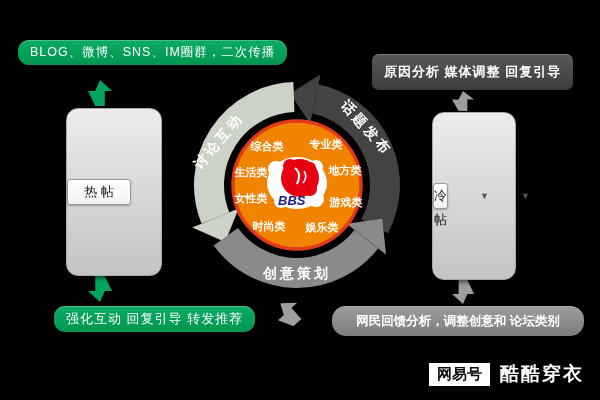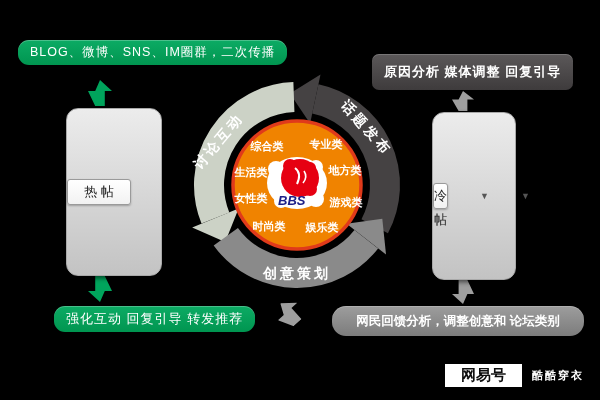--- a/index.html
+++ b/index.html
@@ -52,22 +52,22 @@
   .block-arrow{
     position:absolute;
     clip-path:polygon(50% 0%,100% 42%,70% 42%,70% 100%,30% 100%,0% 42%,30% 42%);
   }
   .block-arrow.green{background:#00a45c;}
   .block-arrow.gray{background:#9e9e9e;}
   .down{transform:rotate(180deg);}
   .bent{transform:rotate(-42deg);}
 
   #watermark{position:absolute;right:16px;bottom:13px;display:flex;align-items:center;}
-  #wm-brand{background:#fff;color:#0d0d0d;font-weight:bold;font-size:15px;padding:2px 16px;}
-  #wm-account{color:#fff;font-weight:bold;font-size:11px;margin-left:10px;letter-spacing:2px;}
+  #wm-brand{background:#fff;color:#0d0d0d;font-weight:bold;font-size:15px;padding:2px 8px;}
+  #wm-account{color:#fff;font-weight:bold;font-size:19px;margin-left:10px;letter-spacing:2px;}
 </style>
 </head>
 <body>
 
 <div id="stage">
 
   <div class="gbox" style="left:18px;top:40px;">
     <span>BLOG、微博、SNS、IM圈群，二次传播</span>
   </div>
 

